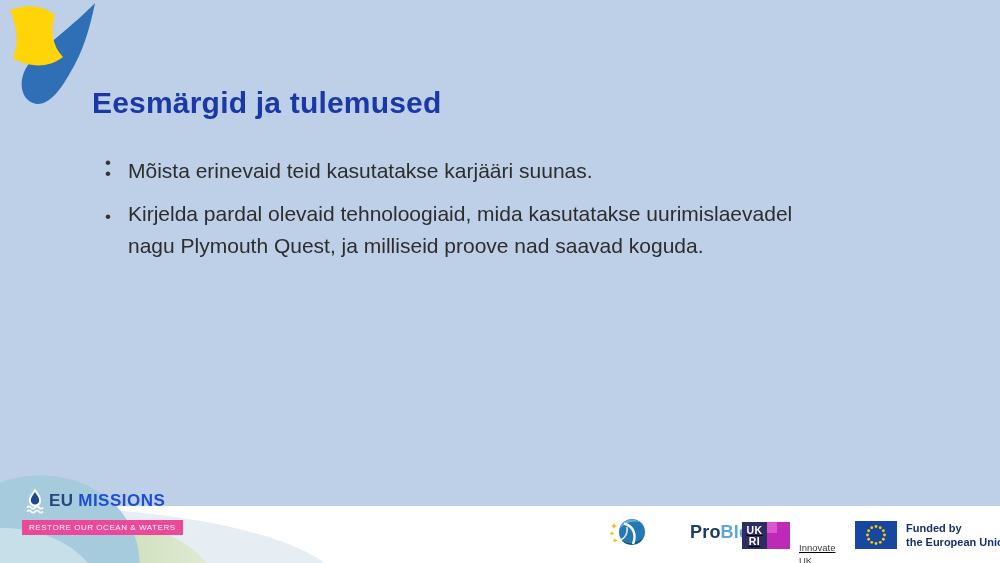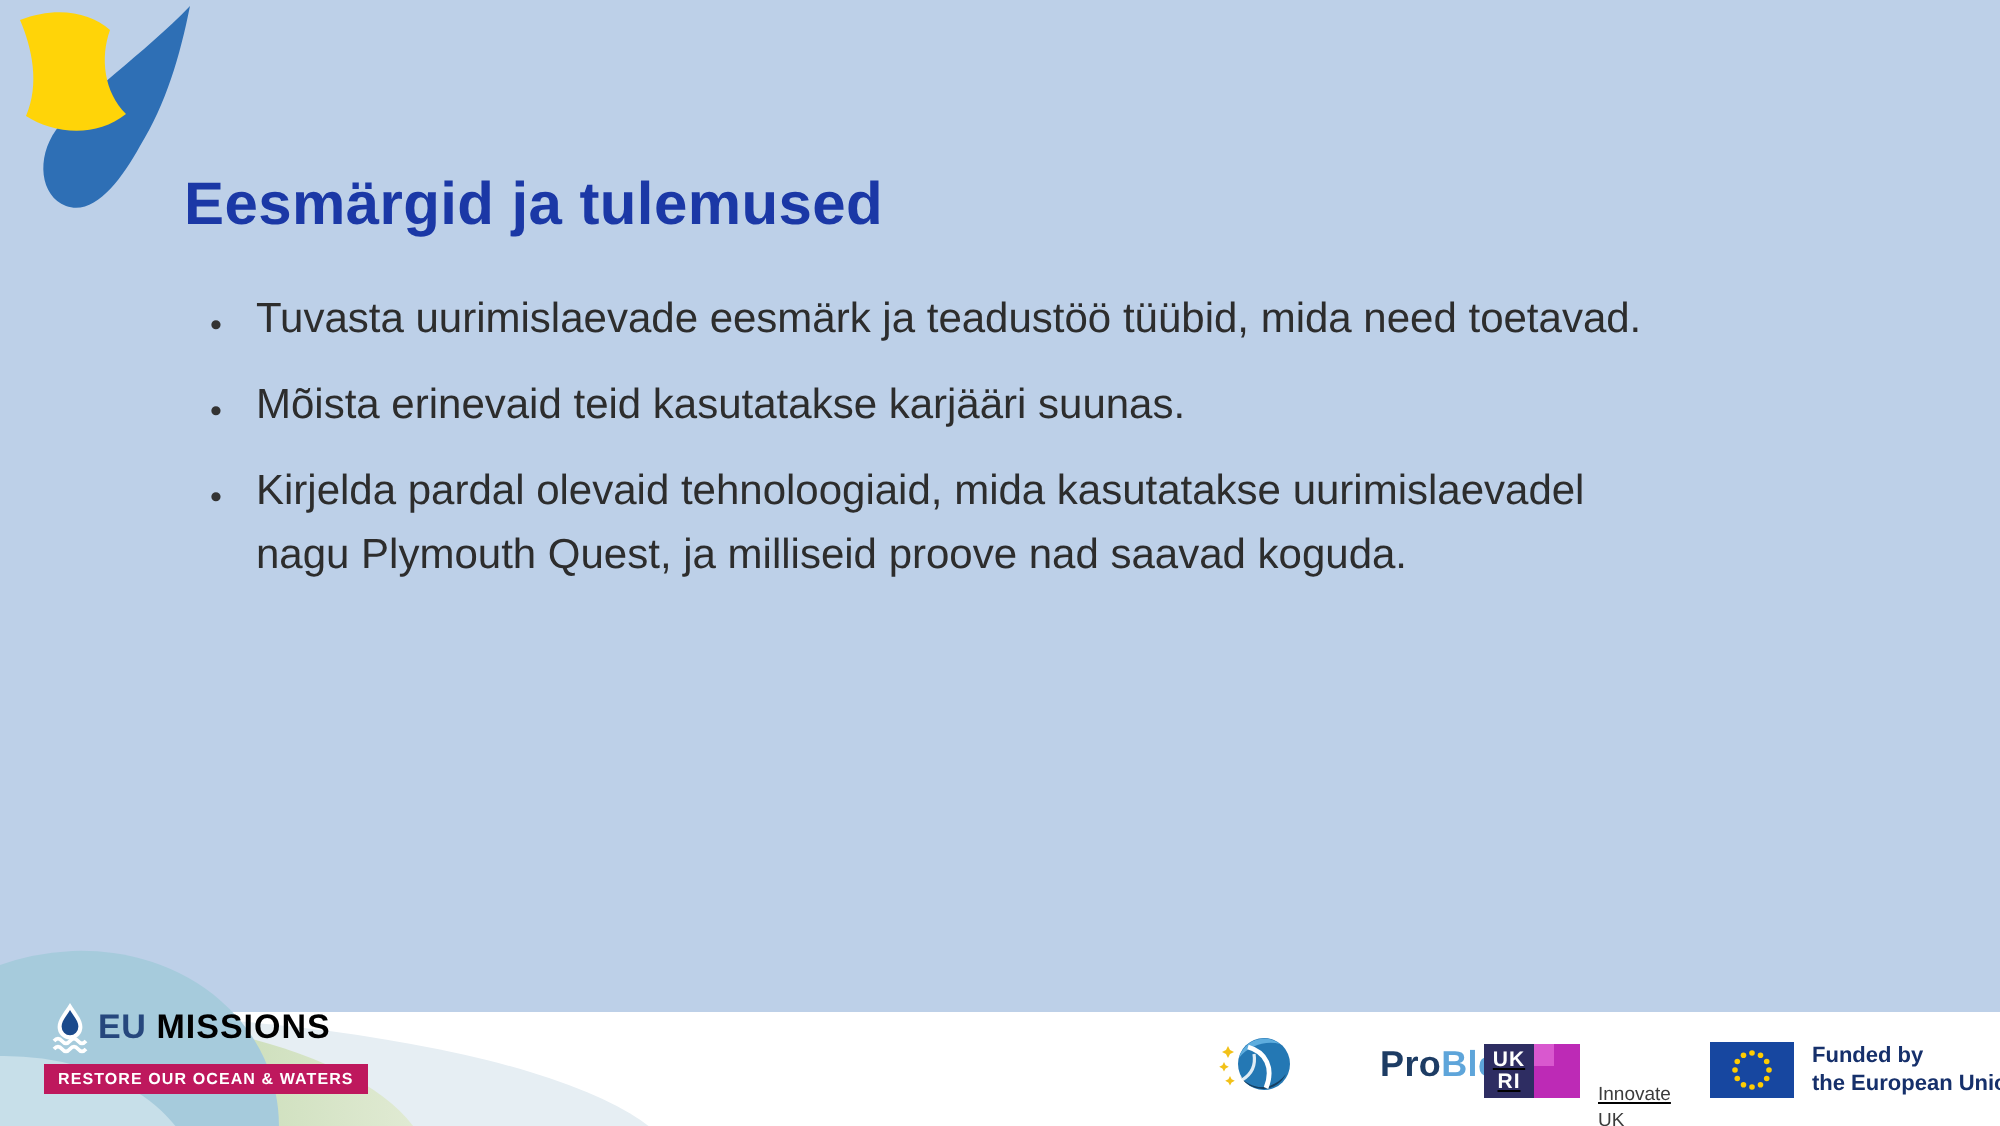--- a/index.html
+++ b/index.html
@@ -35,27 +35,27 @@
   }
 
   
   .footer{
     position:absolute;left:0;bottom:0;width:1000px;height:57px;
     background:#ffffff;
   }
   .decor{position:absolute;left:0;bottom:0;width:330px;height:95px;}
 
   
-  .eu-missions{position:absolute;left:22px;bottom:16px;}
+  .eu-missions{position:absolute;left:22px;bottom:28px;}
   .eu-row{display:flex;align-items:center;gap:5px;margin:0 0 3px 4px;height:25px;}
   .eu-word{font-size:17px;font-weight:bold;color:#26477d;letter-spacing:0.3px;}
-  .missions-word{font-size:17px;font-weight:bold;color:#000000;letter-spacing:0.5px;}
+  .missions-word{font-size:17px;font-weight:bold;color:#1d4ed8;letter-spacing:0.5px;}
   .eu-banner{
-    display:inline-block;background:#be185d;color:#ffffff;
-    font-size:8px;font-weight:bold;letter-spacing:0.55px;
+    display:inline-block;background:#ec4899;color:#ffffff;
+    font-size:8px;font-weight:normal;letter-spacing:0.55px;
     padding:3px 7px 3px 7px;white-space:nowrap;
   }
 
   
   .probleu{position:absolute;left:609px;bottom:15px;display:flex;align-items:center;gap:5px;height:32px;}
   .probleu-text{font-size:18px;font-weight:bold;letter-spacing:0.2px;margin-left:38px;}
   .probleu-text .pro{color:#1d3c64;}
   .probleu-text .bleu{color:#5ea5da;}
 
   
@@ -81,21 +81,20 @@
   <svg class="brand-mark" viewBox="0 0 102 114" xmlns="http://www.w3.org/2000/svg">
     <path d="M95,3 C90,28 83,52 70,73 C60,91 47,108 33,103 C20,98 18,79 28,65 C41,48 72,27 95,3 Z" fill="#2e6fb5"></path>
     <path d="M10,10 C28,3 45,6 55,15 C50,29 52,46 63,57 C48,69 27,67 13,58 C20,42 16,24 10,10 Z" fill="#ffd408"></path>
   </svg>
 
   <h1 class="title">Eesmärgid ja tulemused</h1>
 
   <ul class="bullets">
     <li>
       <span class="dot">•</span>
-      <span>Tuvasta uurimislaevade eesmärk ja teadustöö tüübid, mida need toetavad.</span>
     </li>
     <li>
       <span class="dot">•</span>
       <span>Mõista erinevaid teid kasutatakse karjääri suunas.</span>
     </li>
     <li>
       <span class="dot">•</span>
       <span>Kirjelda pardal olevaid tehnoloogiaid, mida kasutatakse uurimislaevadel nagu Plymouth Quest, ja milliseid proove nad saavad koguda.</span>
     </li>
   </ul>

